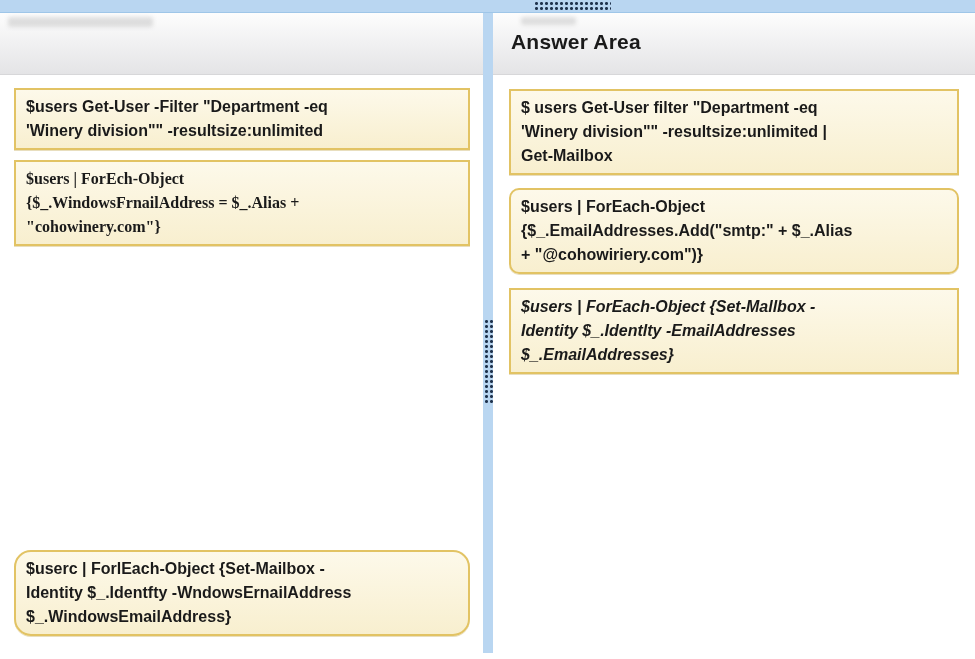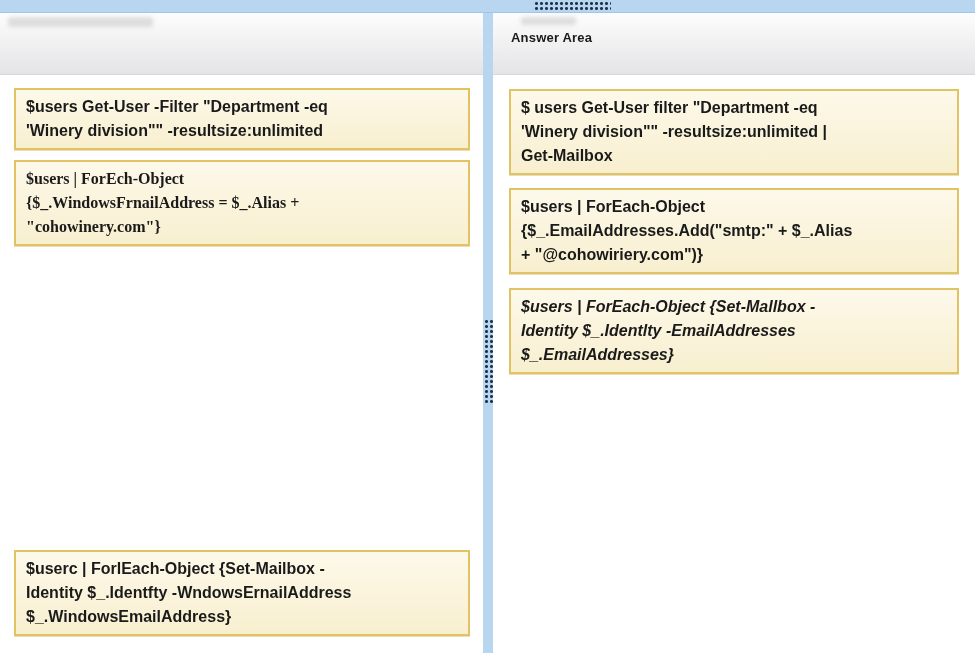--- a/index.html
+++ b/index.html
@@ -28,40 +28,40 @@
   
   .left-panel{position:absolute;left:0;top:13px;width:483px;height:646px;background:#ffffff;}
   .right-panel{position:absolute;left:493px;top:13px;width:482px;height:646px;background:#ffffff;}
   .panel-header{
     position:absolute;left:0;top:0;width:100%;height:62px;
     background:linear-gradient(#fdfdfd,#e4e4e6);
     border-bottom:1px solid #d7d7d9;box-sizing:border-box;
   }
   .answer-title{
     position:absolute;left:18px;top:17px;
-    font-size:13px;font-weight:bold;color:#1a1a1a;letter-spacing:0.2px;
+    font-size:21px;font-weight:bold;color:#1a1a1a;letter-spacing:0.2px;
   }
   .smudge{
     position:absolute;background:#8a8a8a;opacity:.25;filter:blur(2px);border-radius:2px;
   }
   
   .code-box{
     position:absolute;box-sizing:border-box;
     border:2px solid #e2c364;
     background:linear-gradient(#fdf9ea,#f8efcf);
     padding:5px 10px;
     font-size:16px;font-weight:bold;line-height:24px;color:#1a1a1a;
     white-space:pre-wrap;
     box-shadow:0 1px 0 rgba(190,160,70,.35);
     cursor:grab;
   }
   .lbox{left:14px;width:456px;}
   .rbox{left:509px;width:450px;}
-  #l1{top:88px;}  #l2{top:160px;font-family:Liberation Serif, serif;} #l3{top:550px;}
-  #r1{top:89px;}  #r2{top:188px;} #r3{top:288px;font-style:italic;}
+  #l1{top:88px;}  #l2{top:160px;font-family:Liberation Serif, serif;} #l3{top:550px;border-radius:17px;}
+  #r1{top:89px;}  #r2{top:188px;border-radius:10px;} #r3{top:288px;font-style:italic;}
 </style>
 </head>
 <body>
 
 <div class="top-bar"></div>
 <div class="h-handle dots"></div>
 
 <div class="left-panel">
   <div class="panel-header">
     <div class="smudge" style="left:8px;top:4px;width:145px;height:10px;"></div>

